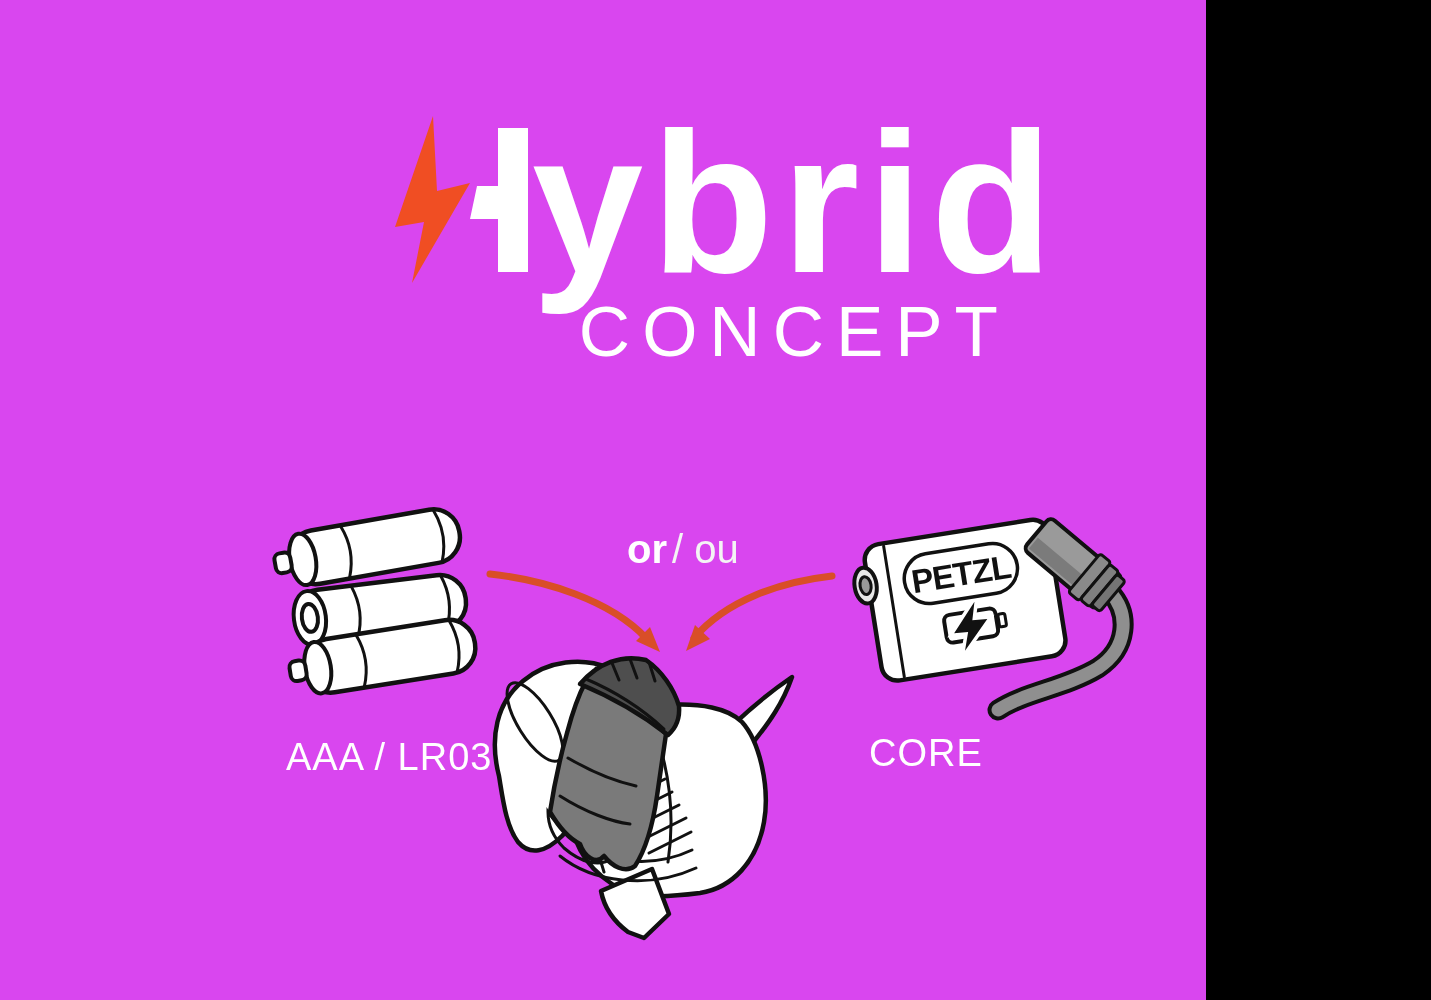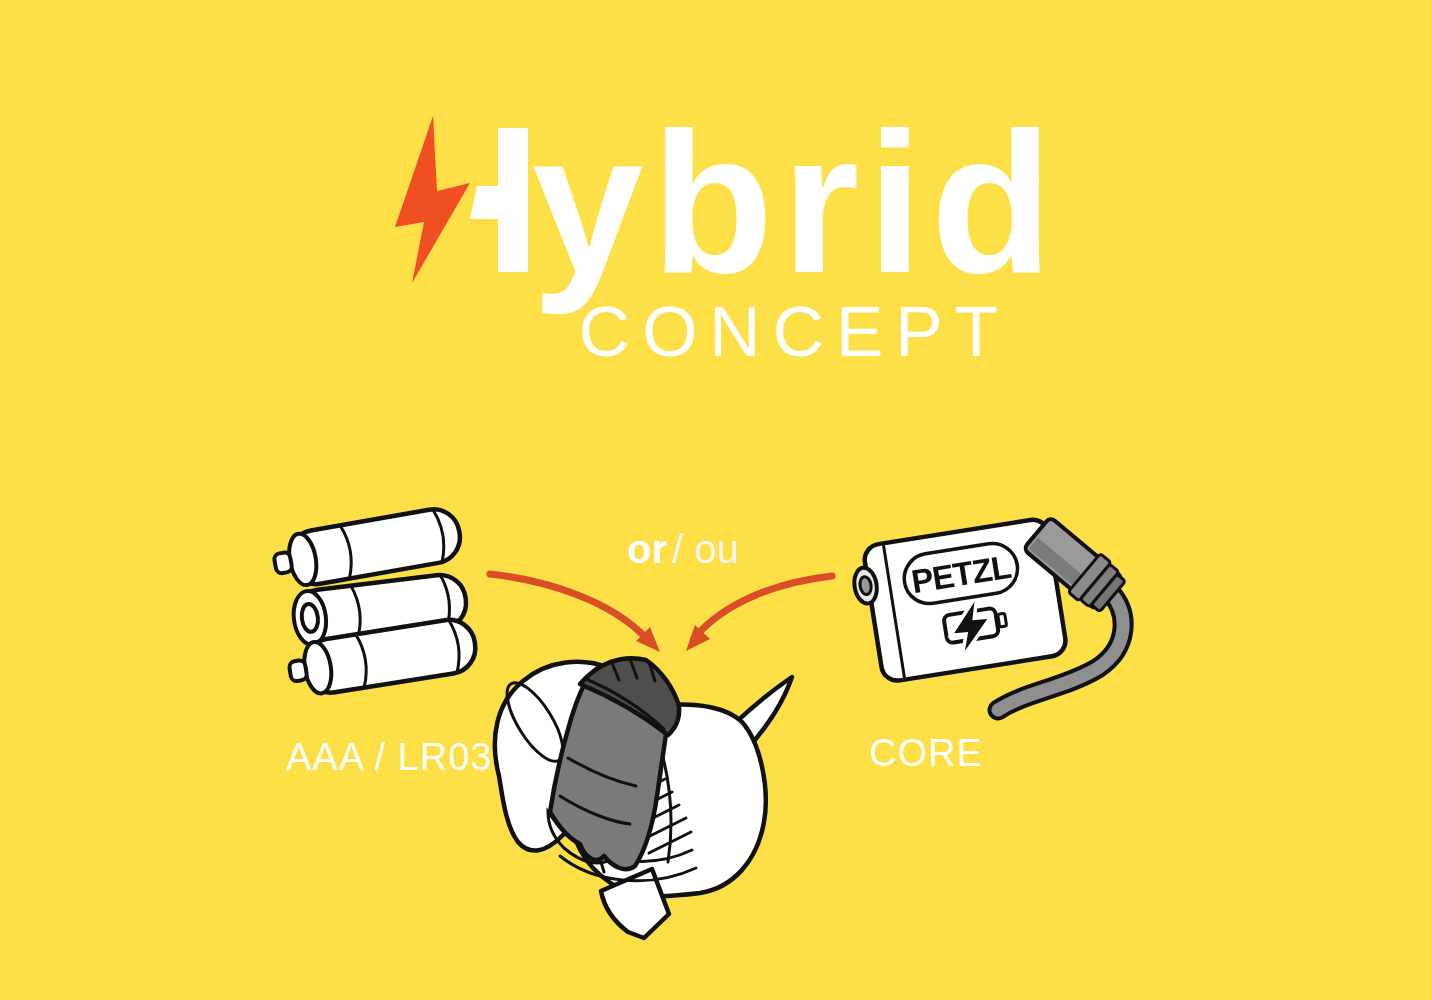--- a/index.html
+++ b/index.html
@@ -1,16 +1,16 @@
 <!DOCTYPE html>
 <html><head>
 <meta charset="utf-8">
 <style>
   html,body{margin:0;padding:0;background:#000;}
-  .stage{position:relative;width:1431px;height:1000px;background:#fde047;overflow:hidden;}
+  .stage{position:relative;width:1206px;height:1000px;background:#d946ef;overflow:hidden;}
   .stage svg{position:absolute;left:0;top:0;}
   .t-hybrid{font-family:"Liberation Sans",sans-serif;font-weight:700;font-size:200px;letter-spacing:8px;fill:#fff;}
   .t-concept{font-family:"Liberation Sans",sans-serif;font-weight:400;font-size:71px;letter-spacing:12px;fill:#fff;}
   .t-or-b{font-family:"Liberation Sans",sans-serif;font-weight:700;font-size:40px;fill:#fff;}
   .t-or-r{font-family:"Liberation Sans",sans-serif;font-weight:400;font-size:40px;fill:#f4f4f4;}
   .t-label{font-family:"Liberation Sans",sans-serif;font-weight:400;font-size:38px;fill:#fff;letter-spacing:1px;}
   .t-petzl{font-family:"Liberation Sans",sans-serif;font-weight:700;font-size:33px;fill:#111;letter-spacing:-1px;}
   .outl{stroke:#111;stroke-width:4.5;stroke-linejoin:round;}
   .thin{stroke:#111;stroke-width:3;fill:none;stroke-linecap:round;}
 </style>

